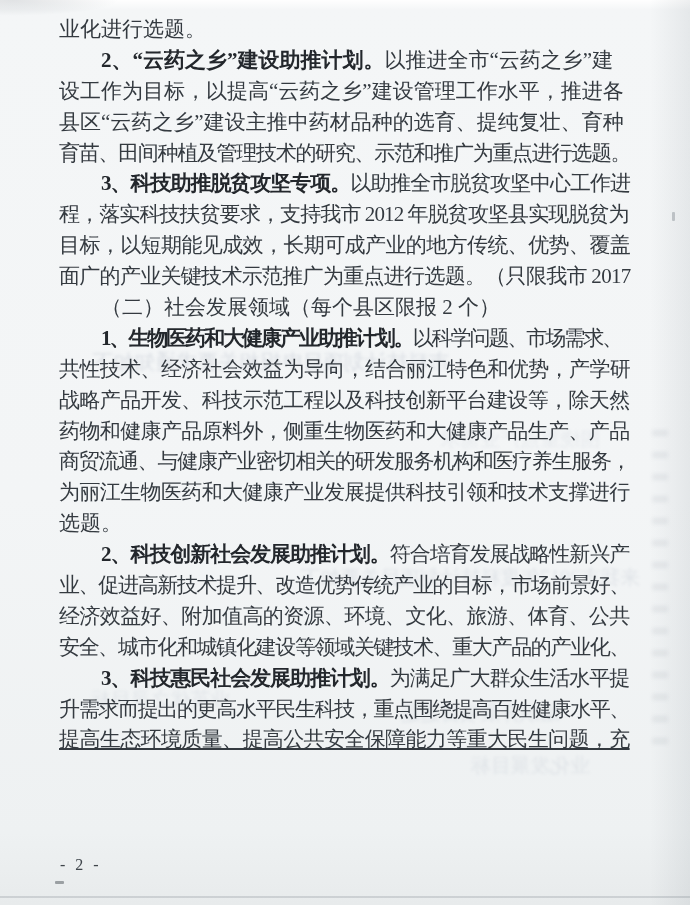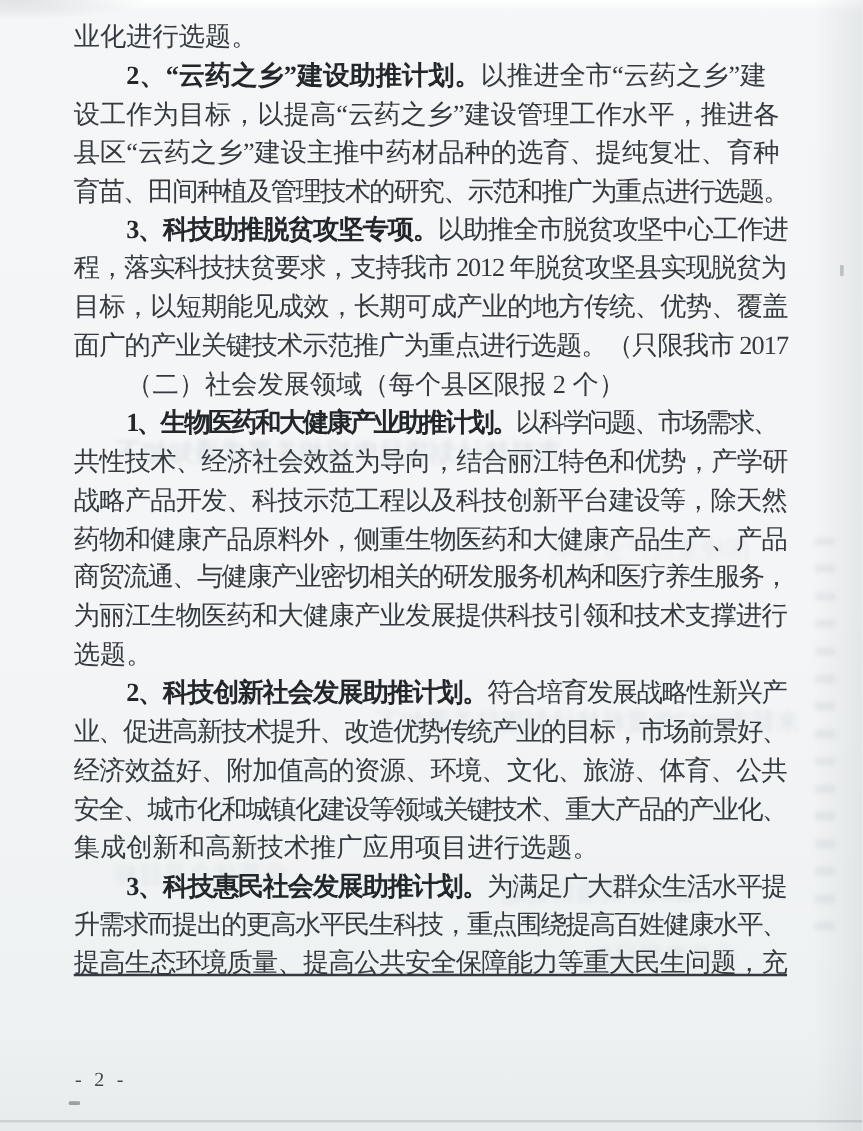--- a/index.html
+++ b/index.html
@@ -105,21 +105,20 @@
     <div class="line ls6"><span>共性技术、经济社会效益为导向，结合丽江特色和优势，产学研</span></div>
     <div class="line" style="letter-spacing: -0.621429px;"><span>战略产品开发、科技示范工程以及科技创新平台建设等，除天然</span></div>
     <div class="line" style="letter-spacing: -0.621429px;"><span>药物和健康产品原料外，侧重生物医药和大健康产品生产、产品</span></div>
     <div class="line ls13"><span>商贸流通、与健康产业密切相关的研发服务机构和医疗养生服务，</span></div>
     <div class="line" style="letter-spacing: -0.621429px;"><span>为丽江生物医药和大健康产业发展提供科技引领和技术支撑进行</span></div>
     <div class="line"><span>选题。</span></div>
     <div class="line ind" style="letter-spacing: -1.05px;"><span class="lead">2、科技创新社会发展助推计划。</span><span>符合培育发展战略性新兴产</span></div>
     <div class="line ls6" style="letter-spacing: -1.33966px;"><span>业、促进高新技术提升、改造优势传统产业的目标，市场前景好、</span></div>
     <div class="line" style="letter-spacing: -0.621429px;"><span>经济效益好、附加值高的资源、环境、文化、旅游、体育、公共</span></div>
     <div class="line ls6" style="letter-spacing: -1.33966px;"><span>安全、城市化和城镇化建设等领域关键技术、重大产品的产业化、</span></div>
-    <div class="line"><span>集成创新和高新技术推广应用项目进行选题。</span></div>
     <div class="line ind" style="letter-spacing: -1.05px;"><span class="lead">3、科技惠民社会发展助推计划。</span><span>为满足广大群众生活水平提</span></div>
     <div class="line ls6" style="letter-spacing: -1.33966px;"><span>升需求而提出的更高水平民生科技，重点围绕提高百姓健康水平、</span></div>
     <div class="line" style="letter-spacing: -0.621429px; text-decoration: underline;"><span>提高生态环境质量、提高公共安全保障能力等重大民生问题，充</span></div>
   </div>
 
   <div class="pagenum">- 2 -</div>
 
   <div class="speck-1"></div>
   <div class="speck-2"></div>
   <div class="edge-right"></div>

